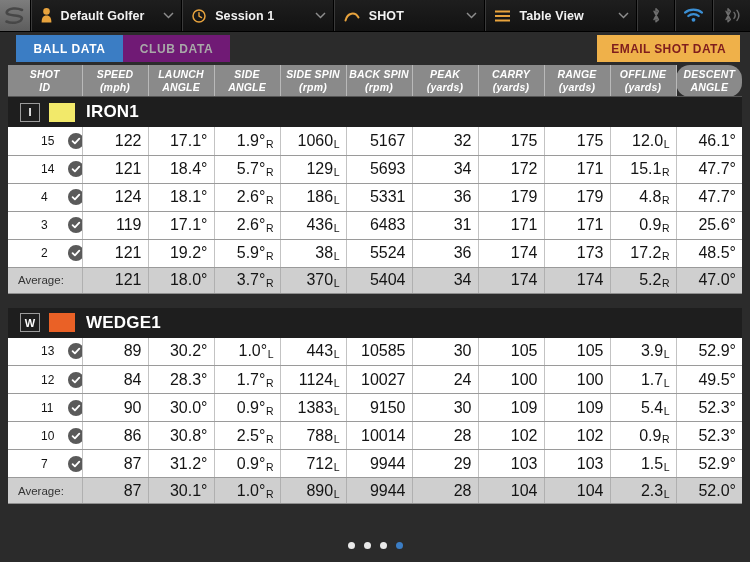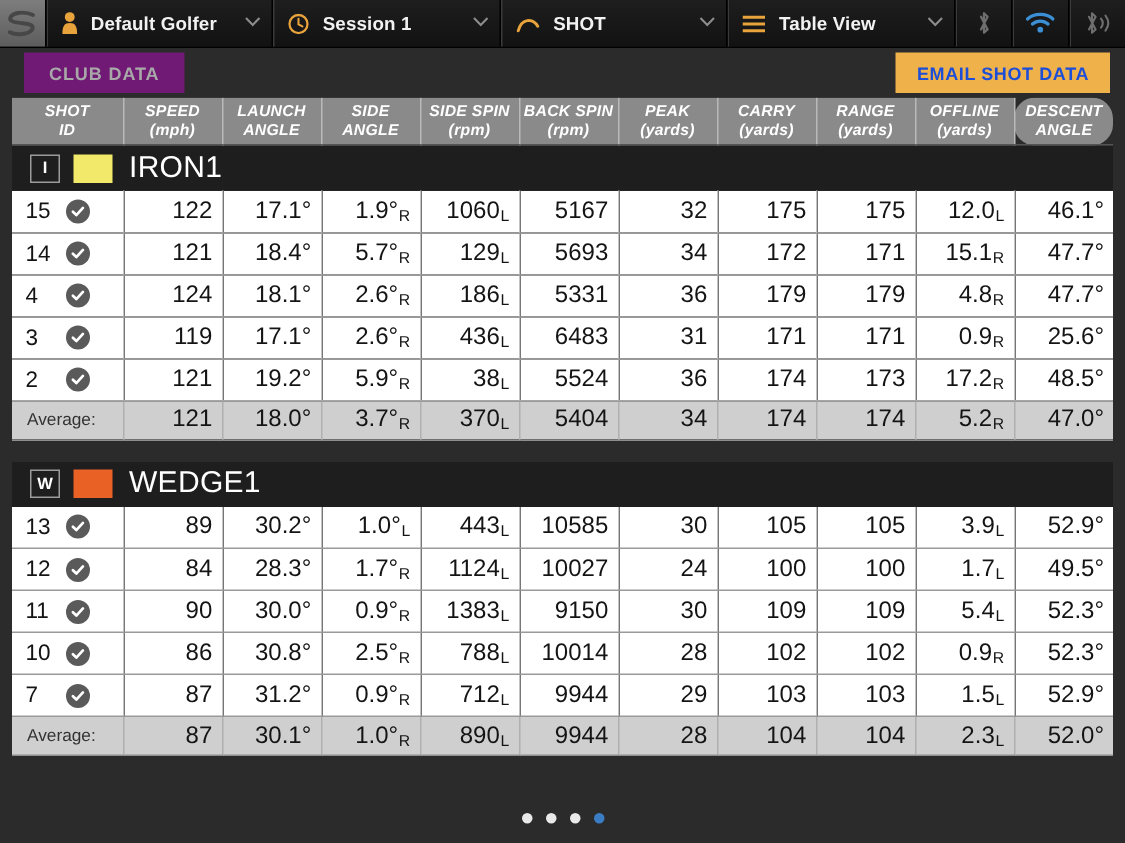--- a/index.html
+++ b/index.html
@@ -125,21 +125,21 @@
   }
   .email-btn {
     position: absolute;
     right: 10px;
     top: 3px;
     height: 27px;
     padding: 0 14px;
     background: #efb košik;
     background: #eeb košik;
     background: #efb14a;
-    color: #1d4ed8;
+    color: #7f1d1d;
     font-size: 12px;
     font-weight: bold;
     letter-spacing: .4px;
     display: flex;
     align-items: center;
     justify-content: center;
     border: none;
     font-family: "Liberation Sans", sans-serif;
   }
 
@@ -204,22 +204,22 @@
     box-sizing: border-box;
   }
   .club-swatch {
     width: 26px;
     height: 19px;
     margin-left: 9px;
   }
   .club-name {
     margin-left: 11px;
     color: #ffffff;
-    font-size: 20px;
-    font-weight: normal;
+    font-size: 17px;
+    font-weight: bold;
     letter-spacing: .2px;
   }
 
   
   .datarow td {
     background: #ffffff;
     color: #141414;
     height: 28px;
     font-size: 16px;
     padding: 0 6px;
@@ -234,24 +234,25 @@
   .datarow td.idcell {
     padding: 0 8px 0 9px;
     text-align: left;
   }
   .idwrap {
     display: flex;
     align-items: center;
     justify-content: flex-start;
   }
   .idnum {
-    font-size: 15px;
+    font-size: 12px;
     color: #141414;
     min-width: 22px;
     text-align: left;
+    margin-left: 24px;
   }
   .checkdot {
     width: 16px;
     height: 16px;
     border-radius: 50%;
     background: #5a5a5a;
     display: inline-flex;
     align-items: center;
     justify-content: center;
     margin-left: 5px;
@@ -399,20 +400,21 @@
           <path d="M2 4.2 L6.4 12.6 L4 14.8 L4 1.8 L6.4 4.2 L2 12.6" fill="none" stroke="#6e6e6e" stroke-width="1.4" stroke-linejoin="round" stroke-linecap="round"></path>
           <path d="M10 5.4 C11.6 7.4 11.6 9.4 10 11.4" fill="none" stroke="#6e6e6e" stroke-width="1.4" stroke-linecap="round"></path>
           <path d="M13 3.4 C15.4 6.6 15.4 10.2 13 13.4" fill="none" stroke="#6e6e6e" stroke-width="1.4" stroke-linecap="round"></path>
         </svg>
       </div>
     </div>
   </div>
 
   <div class="actionbar">
     <div class="tabs">
+      <div class="tab active">BALL DATA</div>
       <div class="tab inactive">CLUB DATA</div>
     </div>
     <button class="email-btn">EMAIL SHOT DATA</button>
   </div>
 
   <div class="table-wrap">
     <table class="grid">
       <colgroup>
         <col class="c0">
           <col class="cN">

